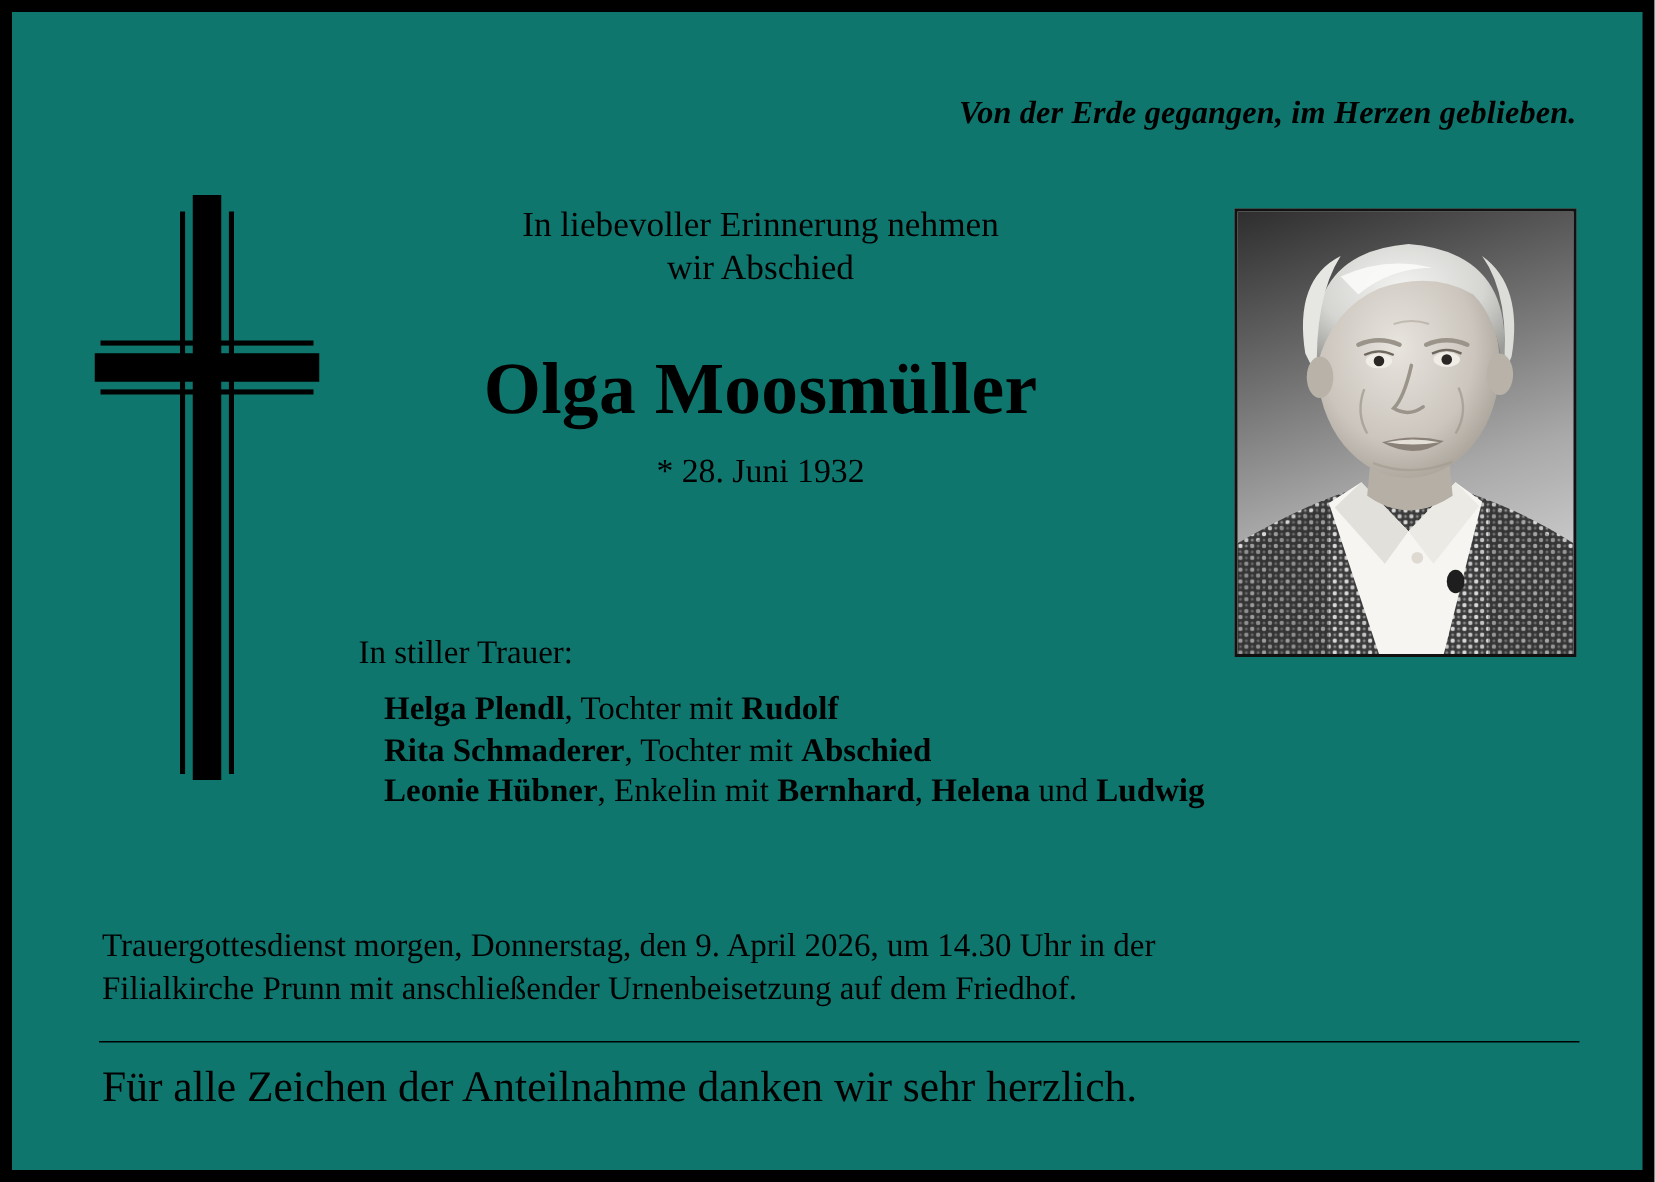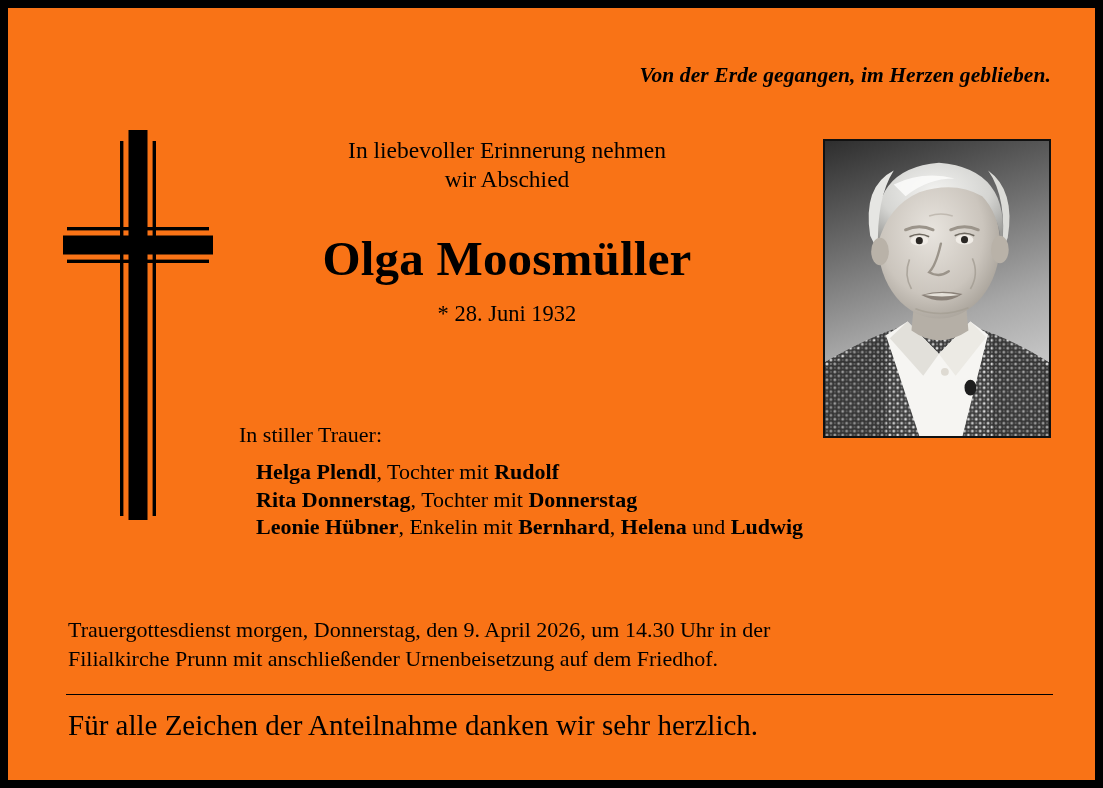--- a/index.html
+++ b/index.html
@@ -5,21 +5,21 @@
   html, body {
     margin: 0;
     padding: 0;
     background: #ffffff;
   }
 
   #notice {
     position: relative;
     width: 1103px;
     height: 788px;
-    background: #f97316;
+    background: #0f766e;
     box-sizing: border-box;
     border: 8px solid #000000;
     overflow: hidden;
     font-family: "Liberation Serif", "DejaVu Serif", serif;
     color: #000000;
   }
 
   
   .motto {
     position: absolute;
@@ -245,21 +245,21 @@
     <div class="deceased-name">Olga Moosmüller</div>
     <div class="dates">
       <span>* 28. Juni 1932</span>
     </div>
   </div>
 
   <div class="mourning-label">In stiller Trauer:</div>
 
   <div class="mourners" id="mourner-list">
       <div class="row"><b>Helga Plendl</b><span>, Tochter mit </span><b>Rudolf</b></div>
-      <div class="row"><b>Rita Donnerstag</b><span>, Tochter mit </span><b>Donnerstag</b></div>
+      <div class="row"><b>Rita Schmaderer</b><span>, Tochter mit </span><b>Abschied</b></div>
       <div class="row"><b>Leonie Hübner</b><span>, Enkelin mit </span><b>Bernhard</b><span>, </span><b>Helena</b><span> und </span><b>Ludwig</b></div>
     </div>
 
   <div class="service">Trauergottesdienst morgen, Donnerstag, den 9. April 2026, um 14.30 Uhr in der
 Filialkirche Prunn mit anschließender Urnenbeisetzung auf dem Friedhof.</div>
 
   <div class="divider"></div>
 
   <div class="thanks">Für alle Zeichen der Anteilnahme danken wir sehr herzlich.</div>
 

